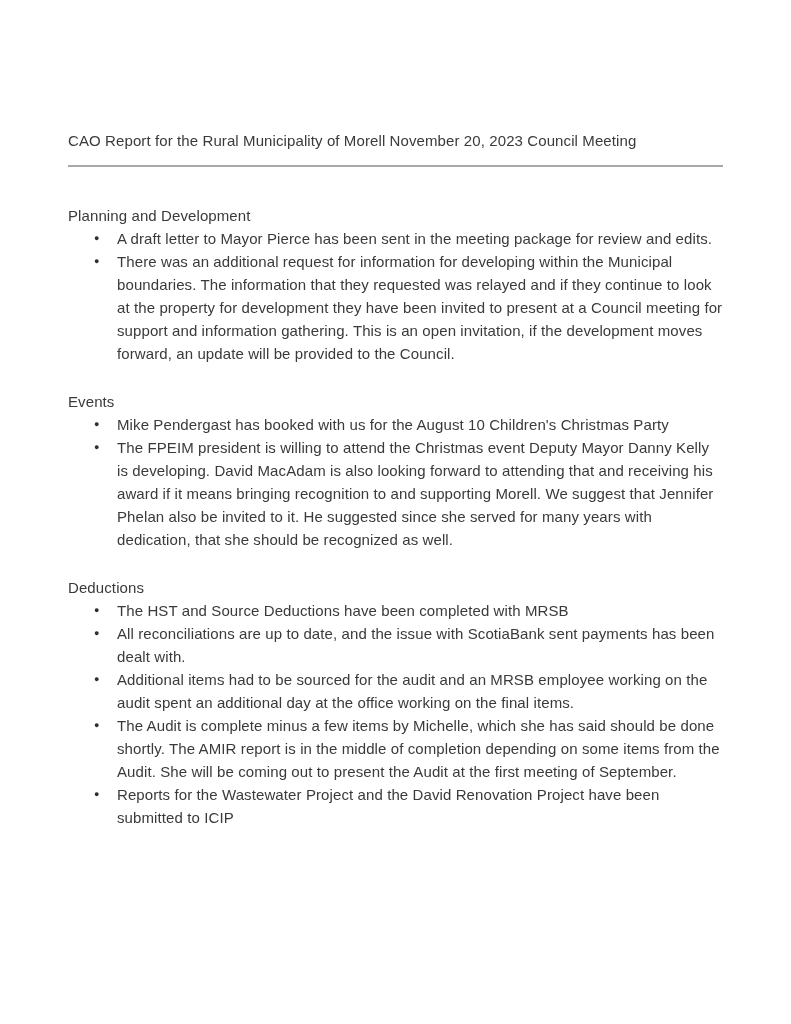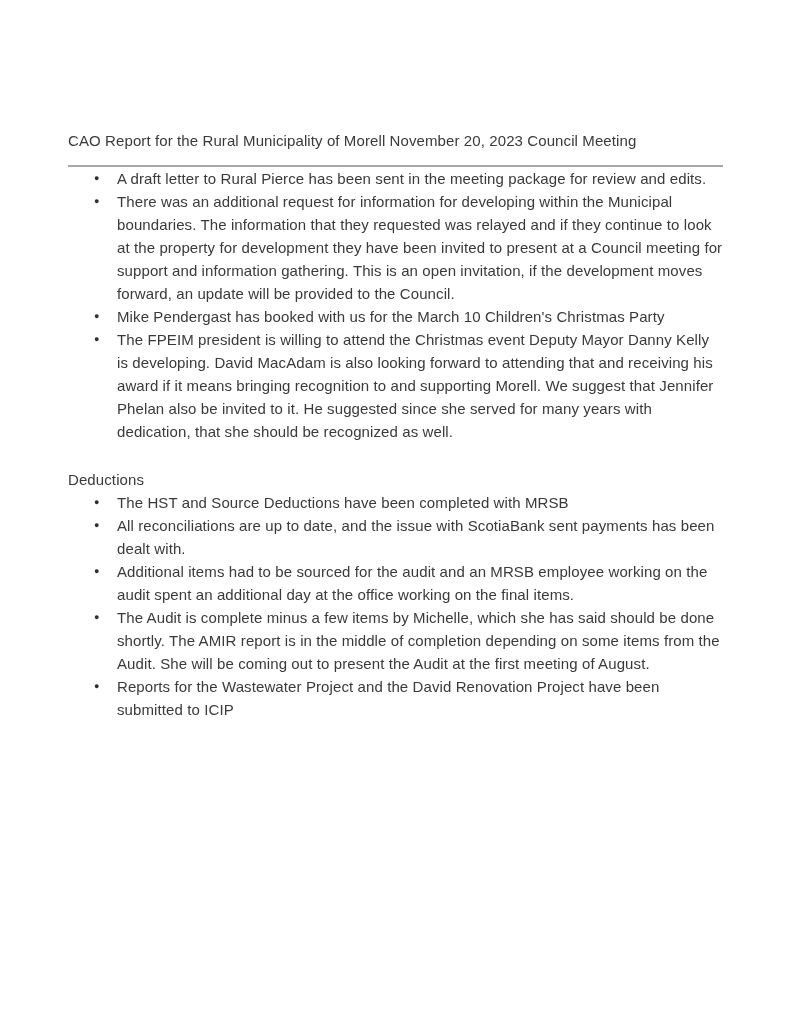--- a/index.html
+++ b/index.html
@@ -71,38 +71,40 @@
 </style>
 </head>
 <body>
 
 <div class="page">
   <div class="content">
     <h1 class="doc-title">CAO Report for the Rural Municipality of Morell November 20, 2023 Council Meeting</h1>
     <div class="title-divider"></div>
     <div class="doc-body">
   <section class="doc-section">
+    <h2 class="section-heading">Planning and Development</h2>
     <ul class="bullet-list">
   <li class="bullet-item">
     <span class="bullet-marker">●</span>
-    <span class="bullet-text">A draft letter to Rural Pierce has been sent in the meeting package for review and edits.</span>
+    <span class="bullet-text">A draft letter to Mayor Pierce has been sent in the meeting package for review and edits.</span>
   </li>
 
   <li class="bullet-item">
     <span class="bullet-marker">●</span>
     <span class="bullet-text">There was an additional request for information for developing within the Municipal boundaries. The information that they requested was relayed and if they continue to look at the property for development they have been invited to present at a Council meeting for support and information gathering. This is an open invitation, if the development moves forward, an update will be provided to the Council.</span>
   </li>
 </ul>
   </section>
 
   <section class="doc-section">
+    <h2 class="section-heading">Events</h2>
     <ul class="bullet-list">
   <li class="bullet-item">
     <span class="bullet-marker">●</span>
-    <span class="bullet-text">Mike Pendergast has booked with us for the March 10 Children's Christmas Party</span>
+    <span class="bullet-text">Mike Pendergast has booked with us for the August 10 Children's Christmas Party</span>
   </li>
 
   <li class="bullet-item">
     <span class="bullet-marker">●</span>
     <span class="bullet-text">The FPEIM president is willing to attend the Christmas event Deputy Mayor Danny Kelly is developing. David MacAdam is also looking forward to attending that and receiving his award if it means bringing recognition to and supporting Morell. We suggest that Jennifer Phelan also be invited to it. He suggested since she served for many years with dedication, that she should be recognized as well.</span>
   </li>
 </ul>
   </section>
 
   <section class="doc-section">
@@ -118,21 +120,21 @@
     <span class="bullet-text">All reconciliations are up to date, and the issue with ScotiaBank sent payments has been dealt with.</span>
   </li>
 
   <li class="bullet-item">
     <span class="bullet-marker">●</span>
     <span class="bullet-text">Additional items had to be sourced for the audit and an MRSB employee working on the audit spent an additional day at the office working on the final items.</span>
   </li>
 
   <li class="bullet-item">
     <span class="bullet-marker">●</span>
-    <span class="bullet-text">The Audit is complete minus a few items by Michelle, which she has said should be done shortly. The AMIR report is in the middle of completion depending on some items from the Audit. She will be coming out to present the Audit at the first meeting of August.</span>
+    <span class="bullet-text">The Audit is complete minus a few items by Michelle, which she has said should be done shortly. The AMIR report is in the middle of completion depending on some items from the Audit. She will be coming out to present the Audit at the first meeting of September.</span>
   </li>
 </ul>
   </section>
 
   <section class="doc-section">
     <ul class="bullet-list">
   <li class="bullet-item">
     <span class="bullet-marker">●</span>
     <span class="bullet-text">Reports for the Wastewater Project and the David Renovation Project have been submitted to ICIP</span>
   </li>

